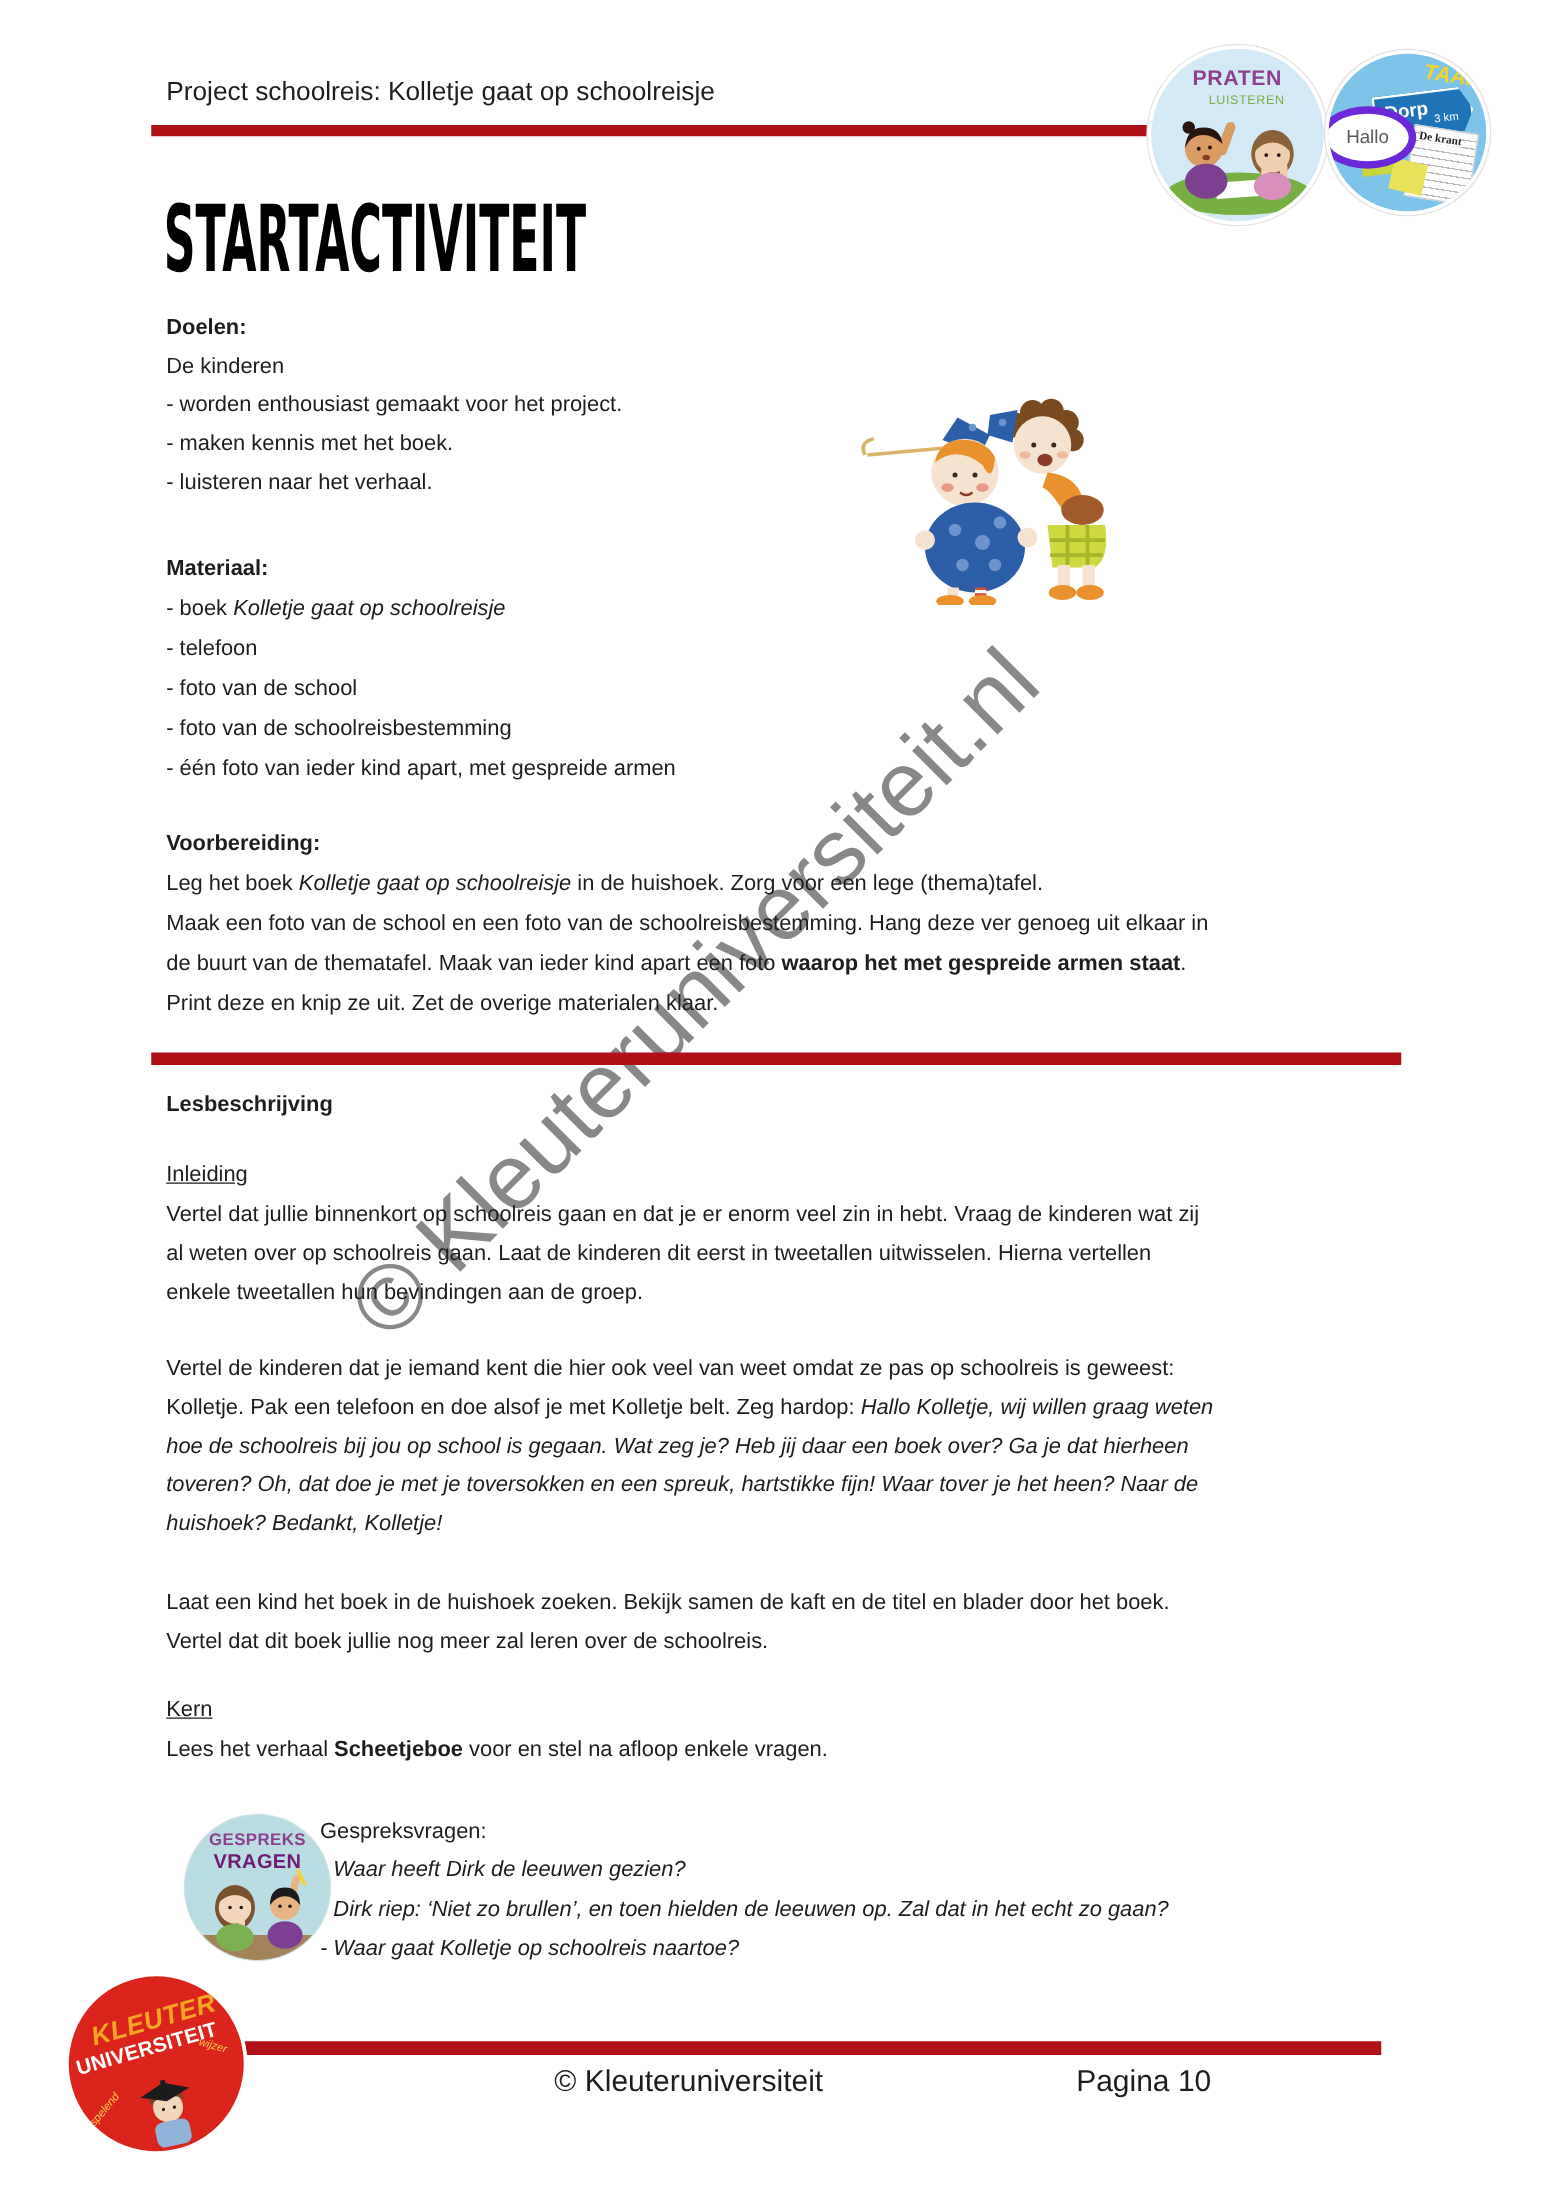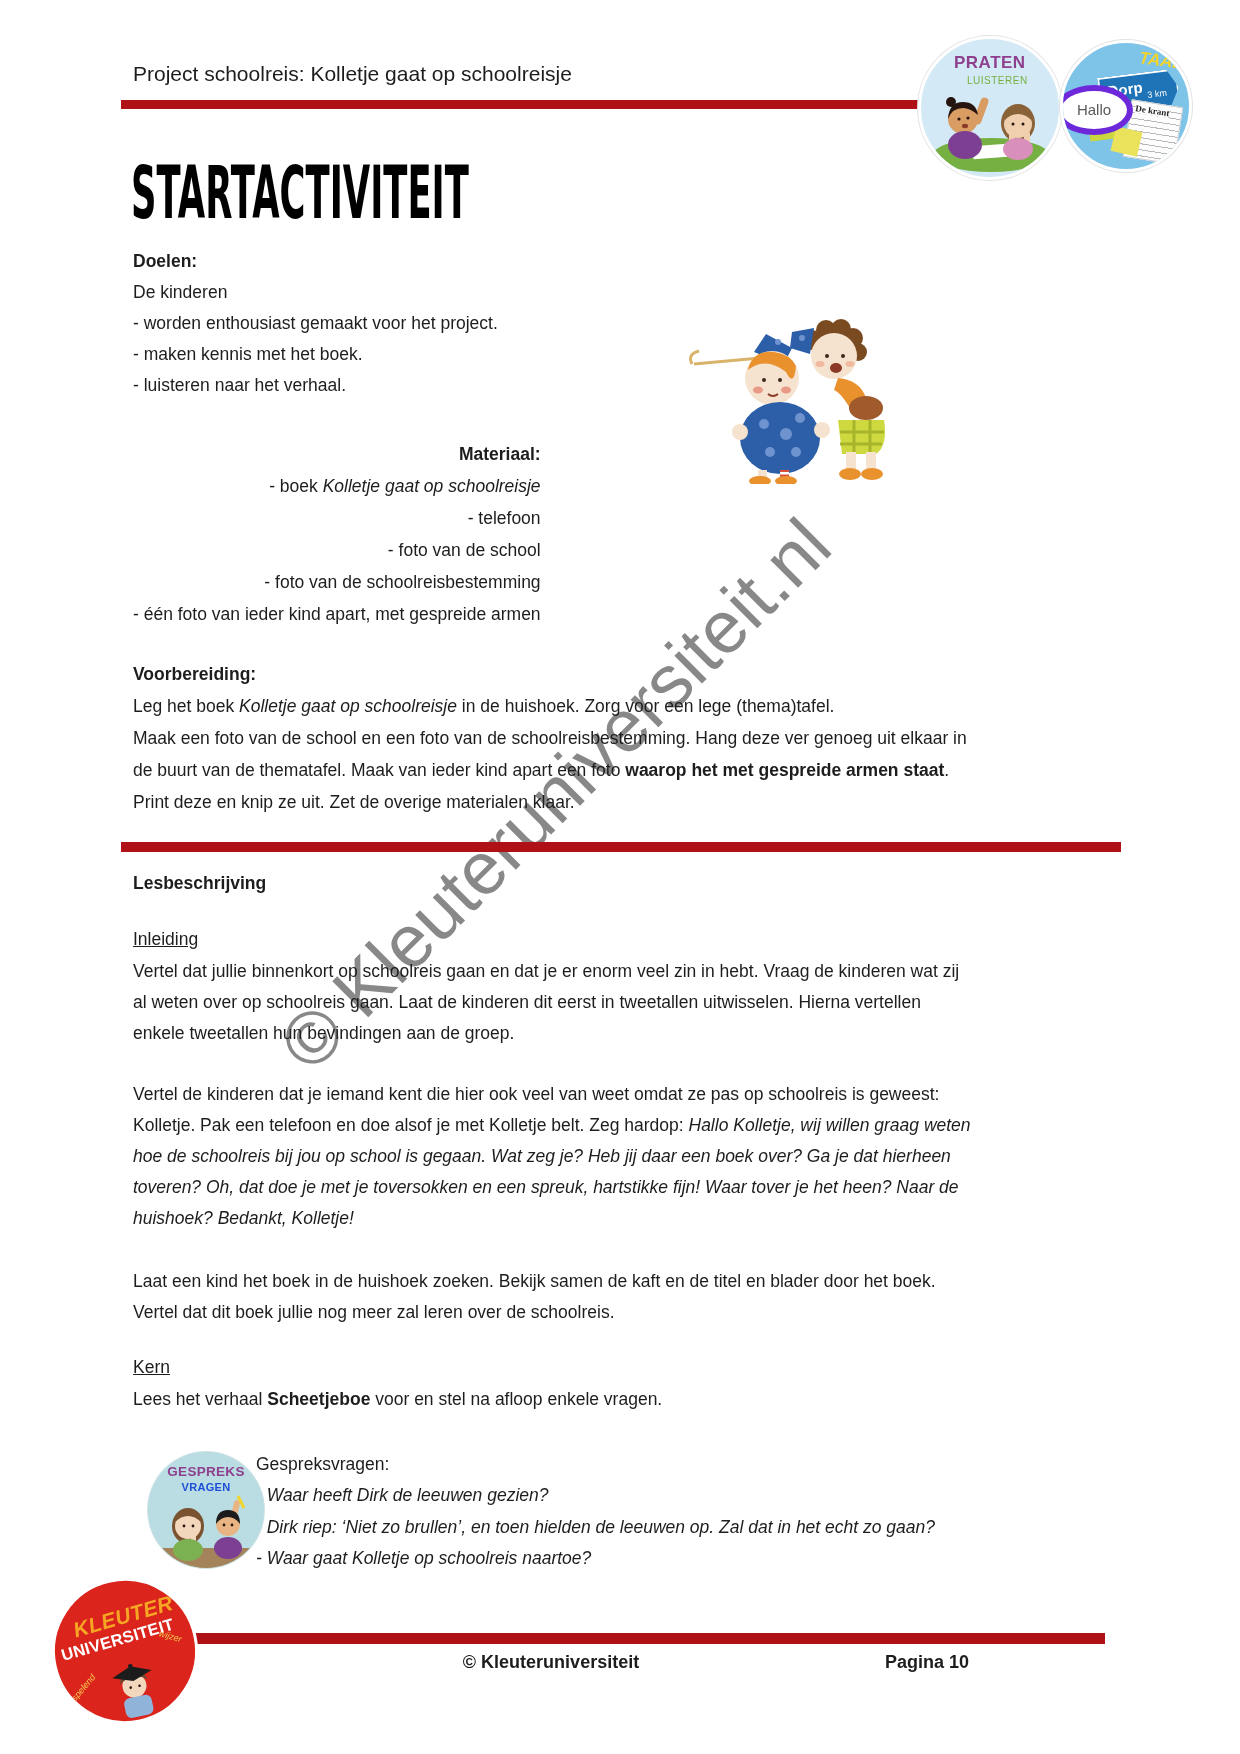--- a/index.html
+++ b/index.html
@@ -21,21 +21,21 @@
         font-size:52px;color:#000;transform:scale(0.68,1.42);transform-origin:0 0;
         white-space:nowrap;letter-spacing:0;}
   
   .tblock{position:absolute;font-size:17.5px;line-height:31px;}
   .tblock.wide{width:838px;}
   .bold{font-weight:bold;}
   .ul{text-decoration:underline;}
   .nowrap{white-space:nowrap;}
   .q{font-style:italic;white-space:nowrap;line-height:31.5px;}
   
-  .footer{position:absolute;left:133px;top:1652px;width:836px;font-size:18px;z-index:2;font-weight:bold;}
+  .footer{position:absolute;left:133px;top:1652px;width:836px;font-size:24px;z-index:2;}
   .footer-center{display:block;text-align:center;}
   .footer-right{position:absolute;right:0;top:0;}
   
   .badge-praten{left:918px;top:36px;width:138px;height:138px;background:#d3eaf6;
         border:3px solid #fff;box-shadow:0 0 0 1px #e2e2e2;}
   .badge-taal{left:1060px;top:40px;width:126px;height:126px;background:#7ec3e8;
         border:3px solid #fff;box-shadow:0 0 0 1px #e2e2e2;}
   .badge-gespreks{left:148px;top:1452px;width:116px;height:116px;background:#b9dde2;
         box-shadow:0 0 0 1px #cfe3e6;}
   .badge-kleuter{left:52px;top:1578px;width:140px;height:140px;background:#da241c;
@@ -56,21 +56,21 @@
   .taal-paper b{position:absolute;left:4px;top:2px;font-family:"Liberation Serif",serif;
         font-size:9px;color:#222;background:#fdfdfd;}
   .taal-note1{position:absolute;left:26px;top:74px;width:27px;height:23px;background:#c9d63d;transform:rotate(-7deg);}
   .taal-note2{position:absolute;left:50px;top:86px;width:27px;height:25px;background:#e9e25a;transform:rotate(13deg);}
   .taal-bubble{position:absolute;left:-8px;top:42px;width:66px;height:38px;background:#fff;
         border:6px solid #6d28d9;border-radius:50%;text-align:center;line-height:38px;
         font-size:15px;color:#5a5a5a;}
   .taal-tail{position:absolute;left:38px;top:76px;width:0;height:0;border-left:10px solid transparent;
         border-right:4px solid transparent;border-top:14px solid #fff;transform:rotate(-14deg);}
   .gespreks-1{left:50%;top:12px;transform:translateX(-50%);font-size:13.5px;font-weight:bold;color:#8e3f8e;letter-spacing:.3px;}
-  .gespreks-2{left:50%;top:29px;transform:translateX(-50%);font-size:11px;font-weight:bold;color:#1d4ed8;letter-spacing:.3px;}
+  .gespreks-2{left:50%;top:29px;transform:translateX(-50%);font-size:16px;font-weight:bold;color:#701a75;letter-spacing:.3px;}
   .kleuter-1{left:24px;top:24px;font-size:21px;font-weight:bold;font-style:italic;
         color:#f6a623;transform:rotate(-4deg);letter-spacing:.5px;}
   .kleuter-2{left:7px;top:48px;font-size:16.5px;font-weight:bold;color:#fff;transform:rotate(-4deg);letter-spacing:.2px;}
   .kleuter-s1{left:6px;top:92px;font-size:9px;font-style:italic;color:#f6c94f;transform:rotate(-38deg);}
   .kleuter-s2{left:106px;top:60px;font-size:9px;font-style:italic;color:#f6c94f;transform:rotate(28deg);}
   .illus{position:absolute;left:688px;top:312px;z-index:2;}
   svg{display:block;}
 </style>
 </head>
 <body>
@@ -125,21 +125,21 @@
   <div class="content title">STARTACTIVITEIT</div>
 
   <div class="content tblock" style="left:133px;top:246px;">
     <div class="bold nowrap">Doelen:</div>
     <div class="nowrap">De kinderen</div>
     <div class="nowrap">- worden enthousiast gemaakt voor het project.</div>
     <div class="nowrap">- maken kennis met het boek.</div>
     <div class="nowrap">- luisteren naar het verhaal.</div>
   </div>
 
-  <div class="content tblock" style="left:133px;top:438px;line-height:32px;text-align:right;">
+  <div class="content tblock" style="left:133px;top:438px;line-height:32px;">
     <div class="bold nowrap">Materiaal:</div>
     <div class="nowrap"><span>- boek </span><span style="font-style: italic;">Kolletje gaat op schoolreisje</span></div>
     <div class="nowrap">- telefoon</div>
     <div class="nowrap">- foto van de school</div>
     <div class="nowrap">- foto van de schoolreisbestemming</div>
     <div class="nowrap">- één foto van ieder kind apart, met gespreide armen</div>
   </div>
 
   <div class="illus">
     <svg width="200" height="172" viewBox="0 0 200 172">

